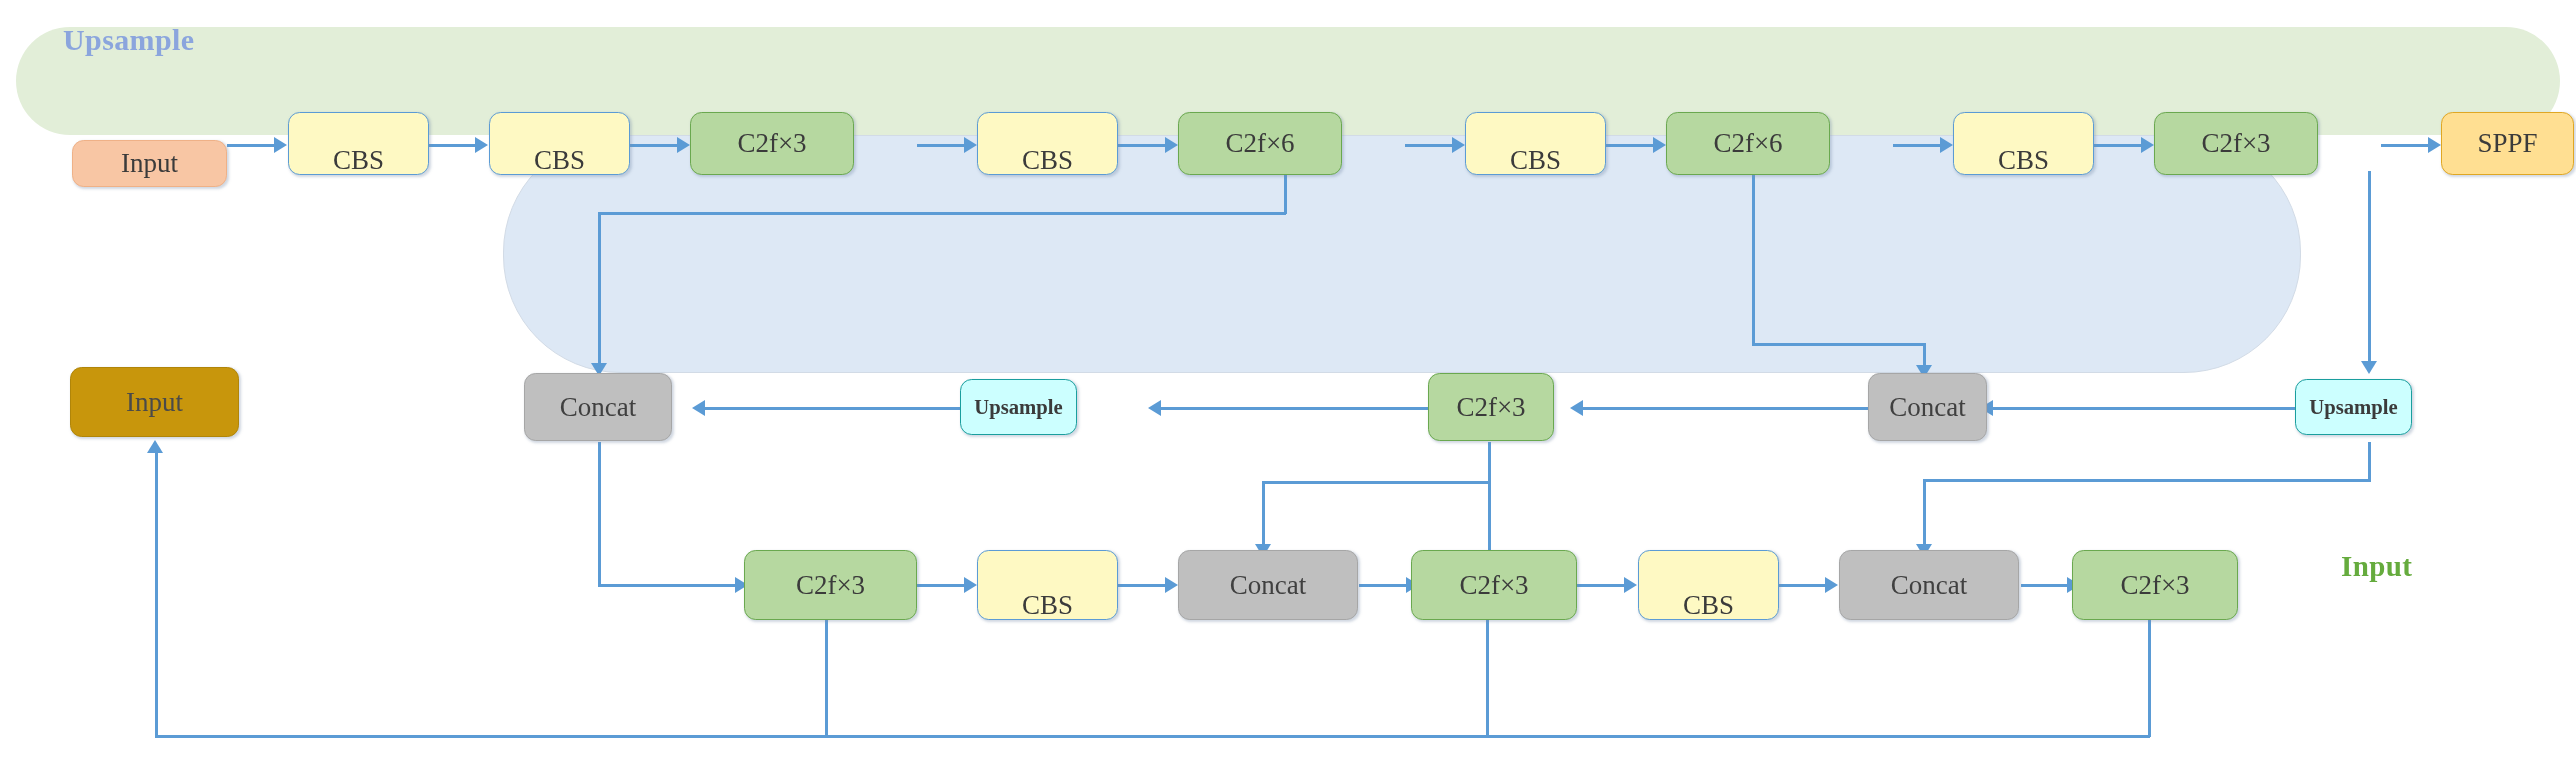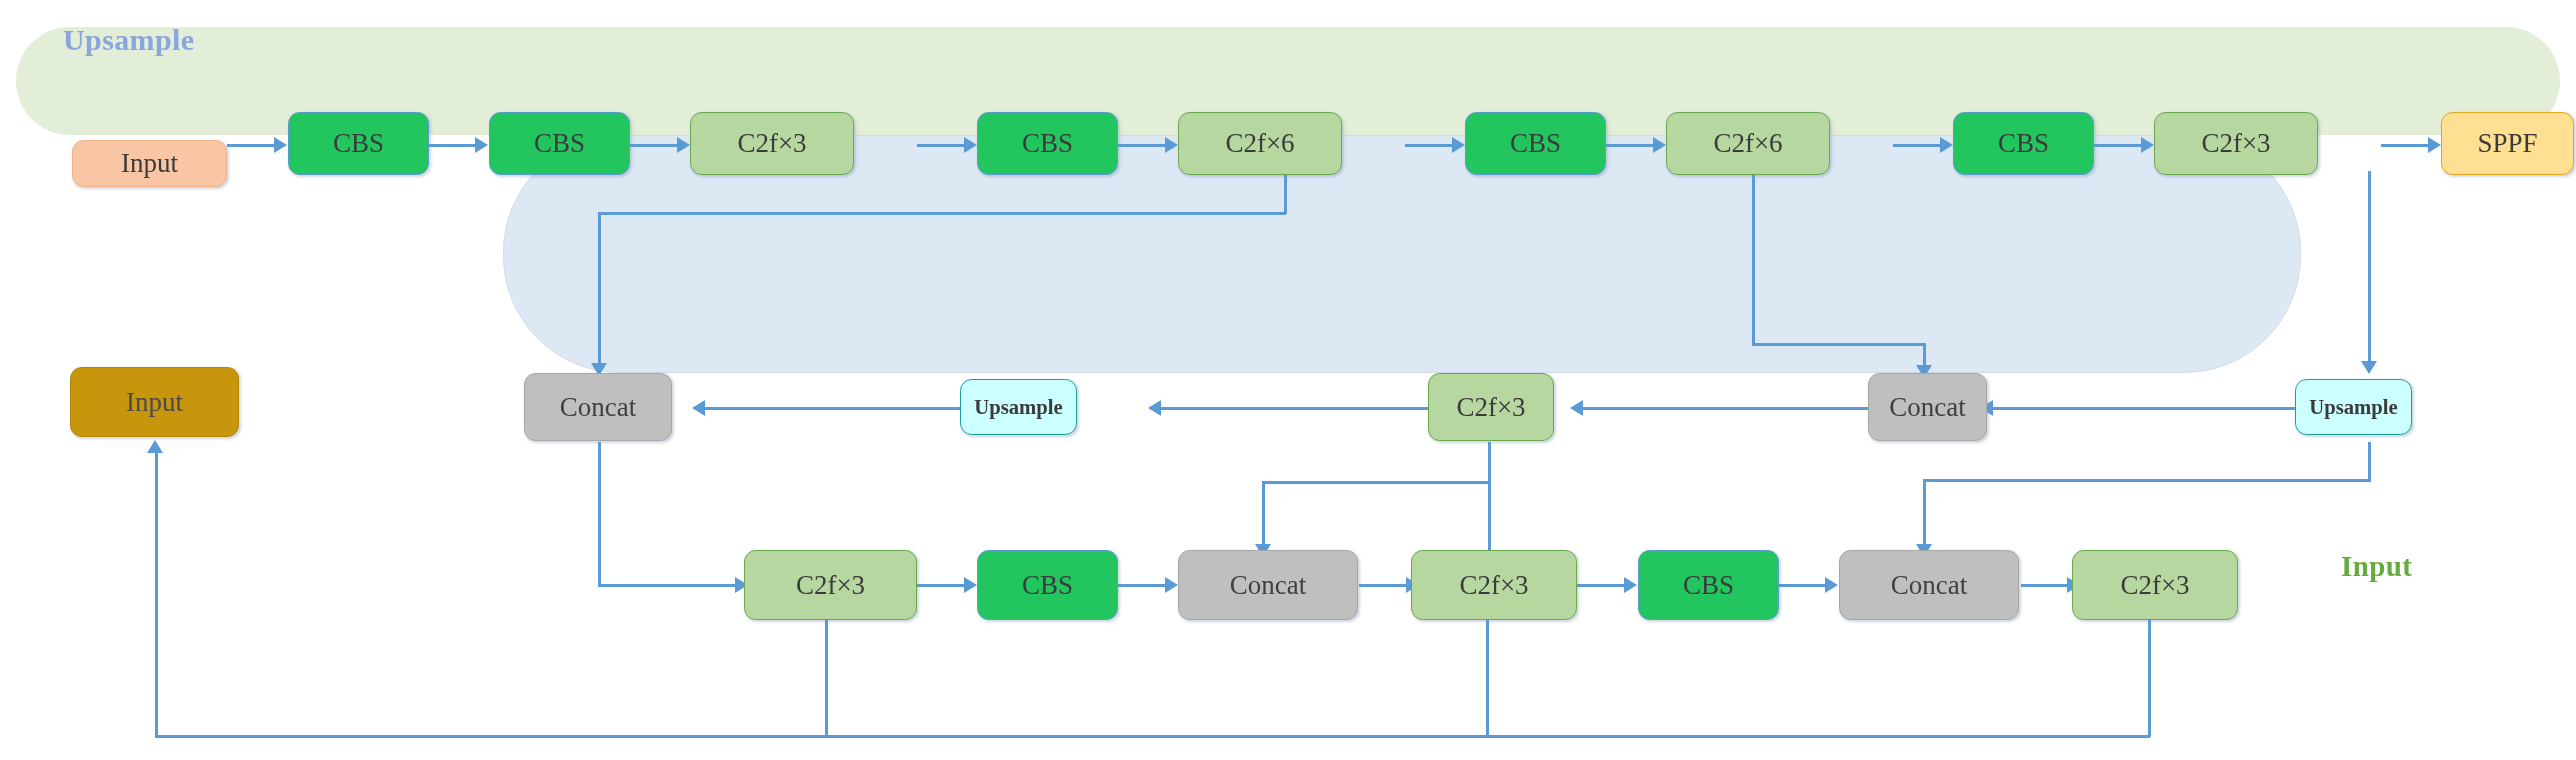--- a/index.html
+++ b/index.html
@@ -61,21 +61,21 @@
     justify-content: center;
     border-radius: 11.7px;
     font-size: 27px;
     color: #3b3b3b;
     font-family: "Liberation Serif", "DejaVu Serif", serif;
     box-shadow: 1.3px 1.8px 2.7px rgba(120,140,170,.35);
     white-space: nowrap;
     line-height: 1;
   }
   .n-input  { background:#f8c6a4; border:0.9px solid #efb187; }
-  .n-cbs    { background:#22c55e; border:0.9px solid #5b9bd5; }
+  .n-cbs    { background:#fef9c3; border:0.9px solid #5b9bd5;align-items:flex-end; }
   .n-c2f    { background:#b6d8a0; border:0.9px solid #6aa84f; }
   .n-sppf   { background:#ffdf92; border:0.9px solid #e0a723; }
   .n-concat { background:#bfbfbf; border:0.9px solid #a6a6a6; color:#404040; }
   .n-ups    { background:#ccffff; border:0.9px solid #1a9e9e; font-size:20.7px;font-weight:bold; }
   .n-output { background:#c8960c; border:0.9px solid #b08509; color:#4a4a4a; }
 
   
   .seg {
     position: absolute;
     background: #5b9bd5;

